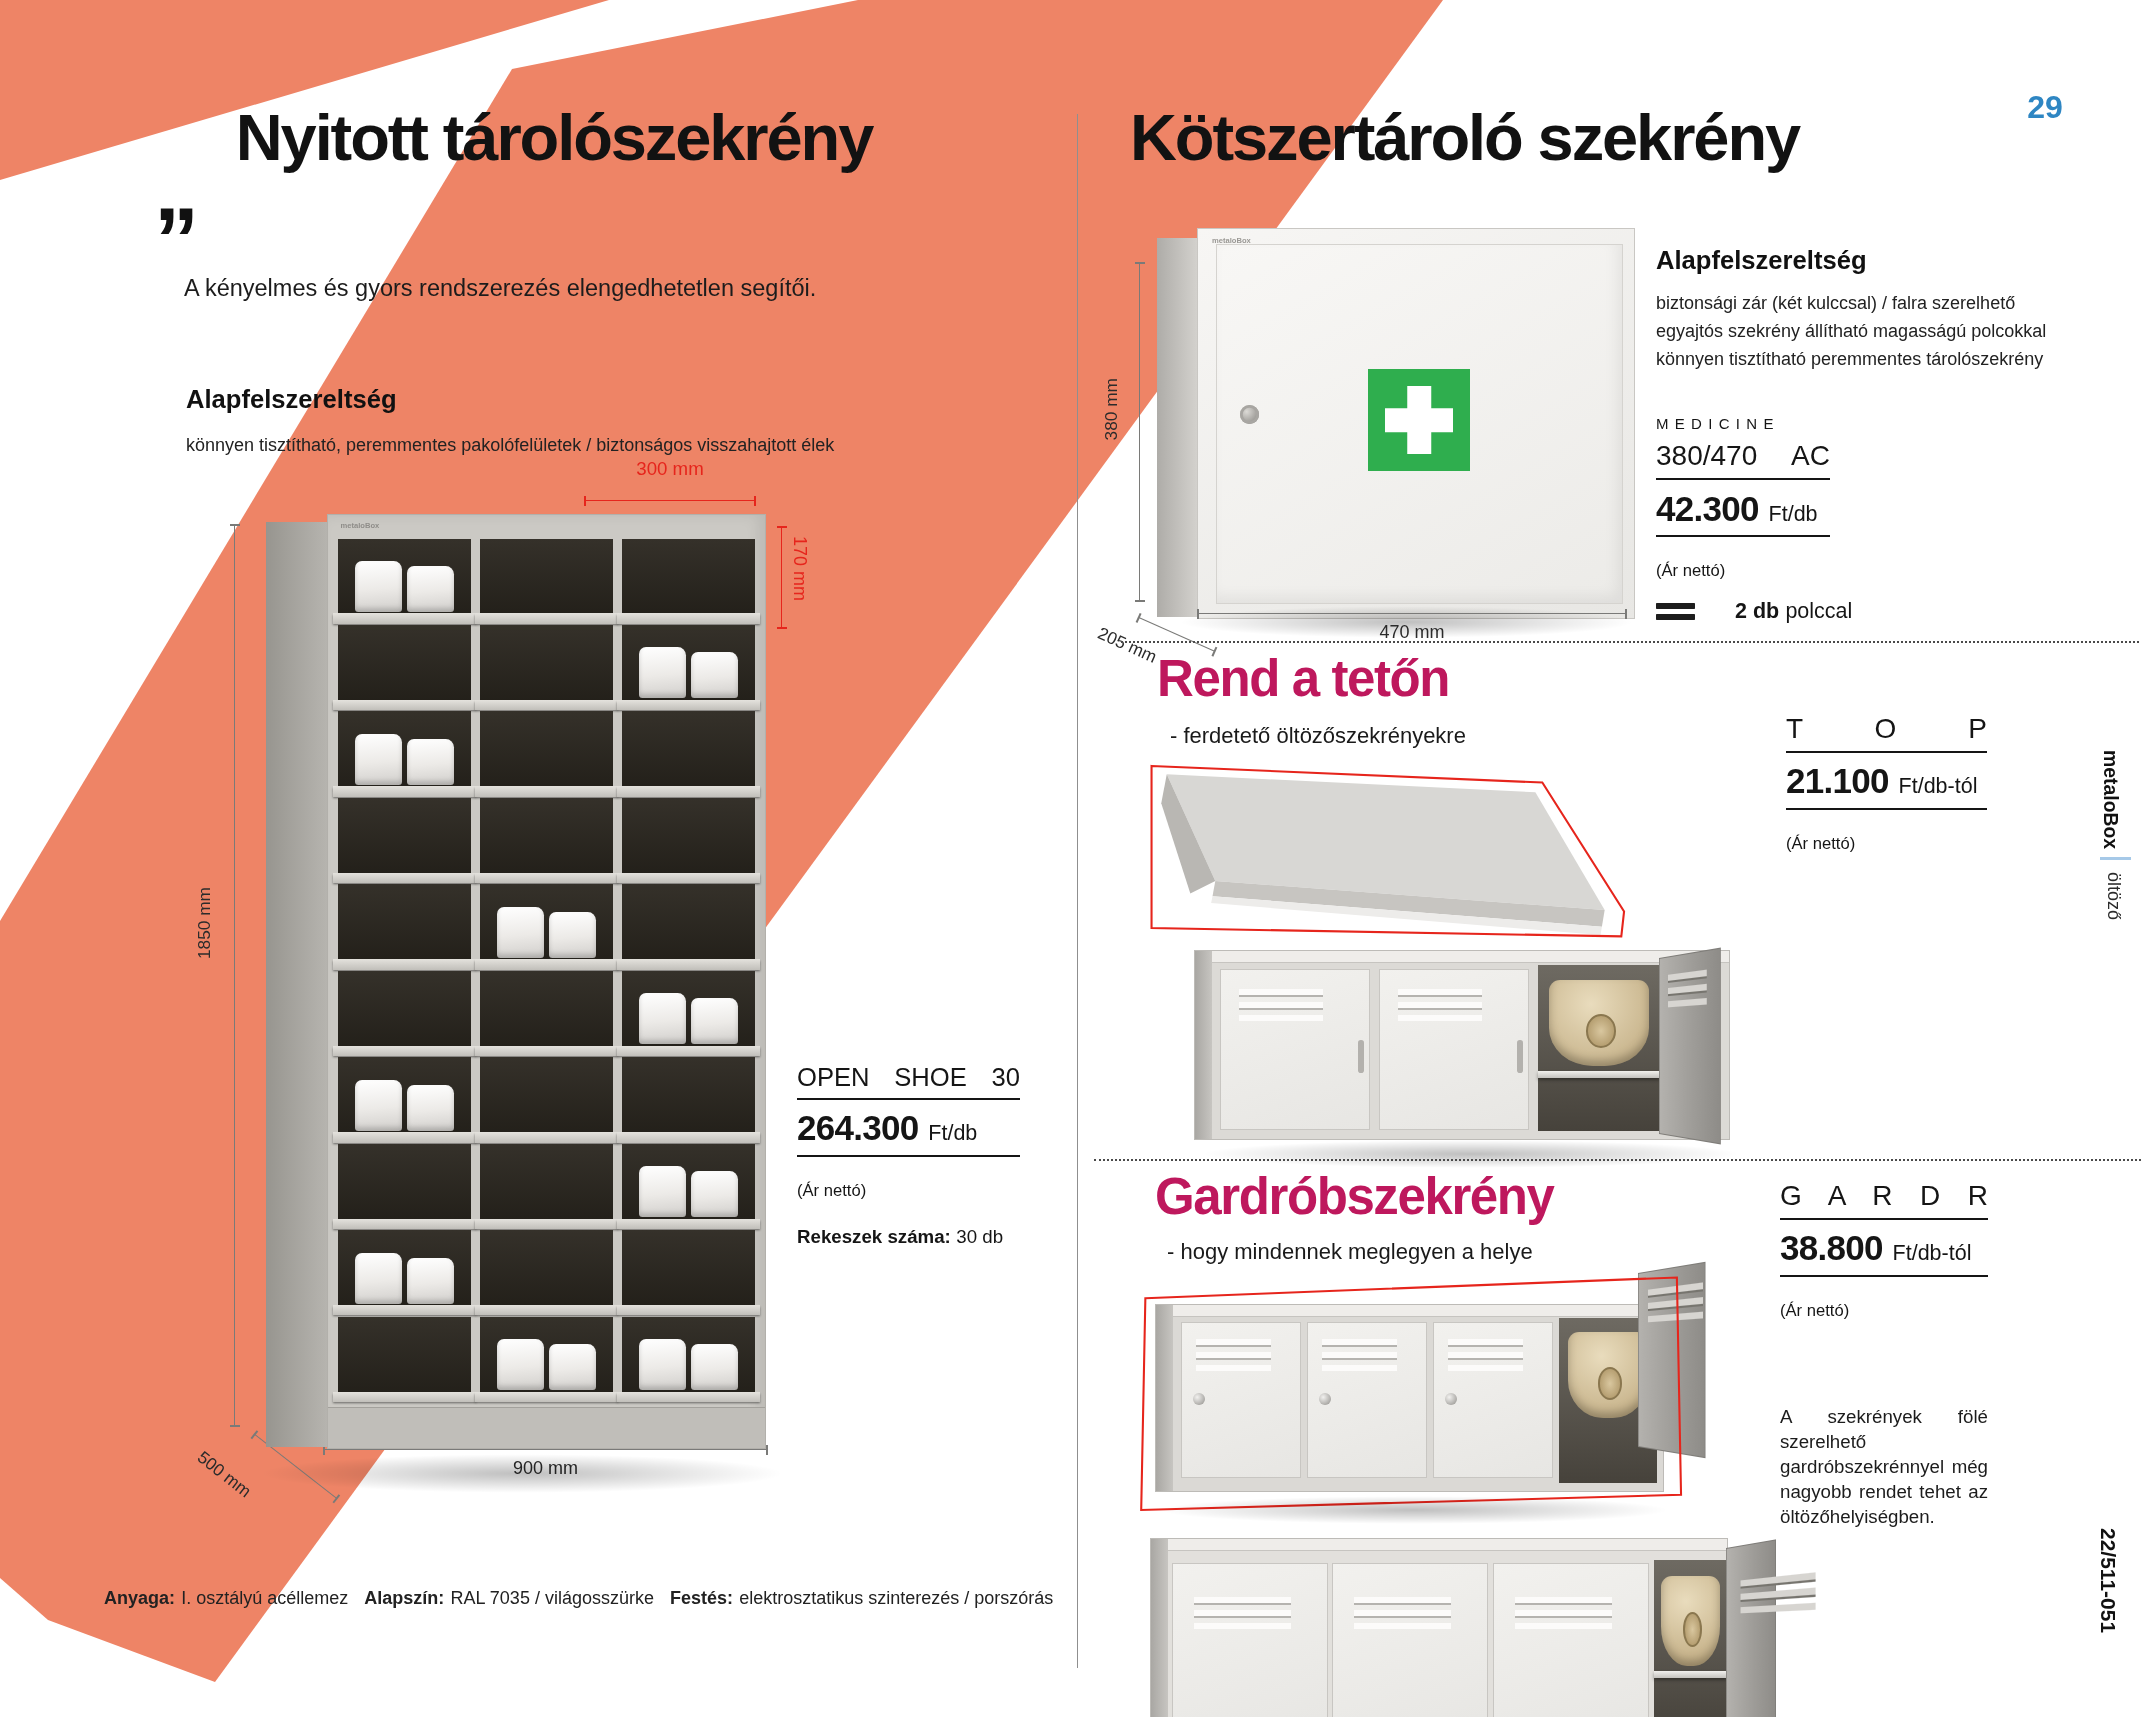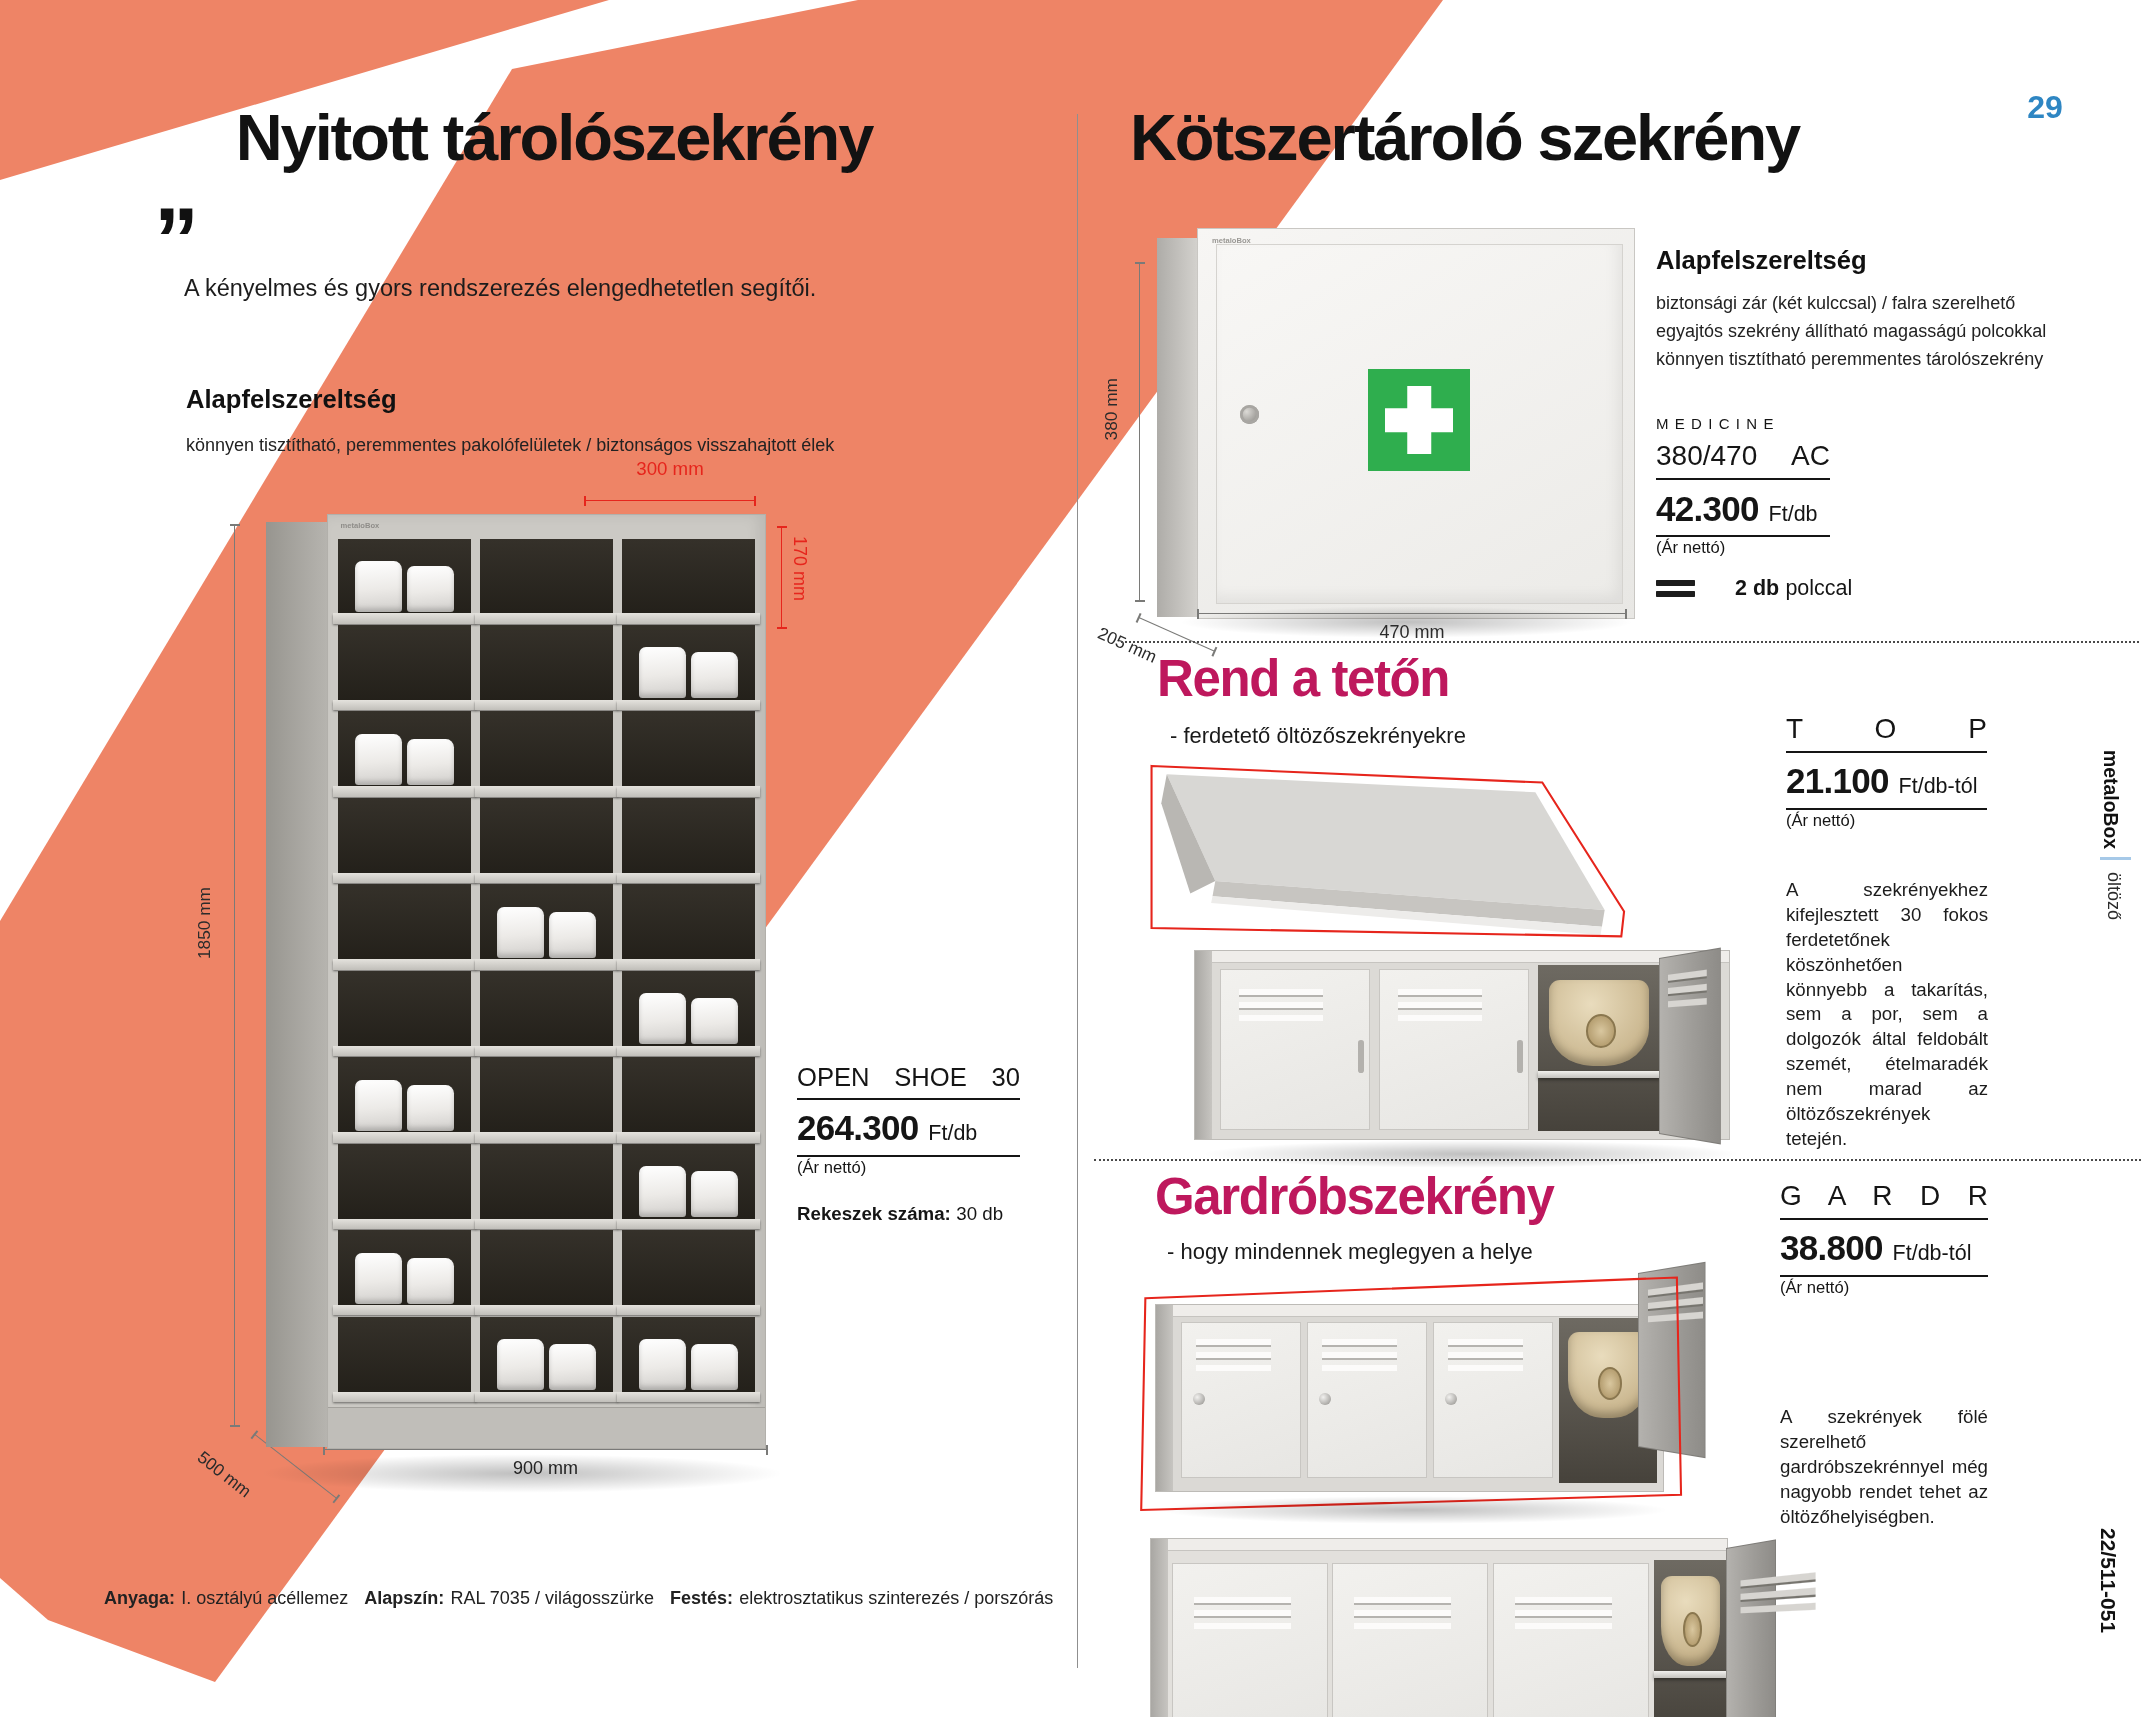--- a/index.html
+++ b/index.html
@@ -33,21 +33,21 @@
   
   .pblock{position:absolute;color:#151515;}
   .pname{font-size:25.6px;text-align:justify;text-align-last:justify;}
   .pname.spread{font-size:28px;}
   .pname.med{font-size:15px;letter-spacing:.42em;text-align:left;text-align-last:left;}
   .pmodel{font-size:28px;margin-top:8.3px;text-align:justify;text-align-last:justify;}
   .rule{border-top:2.1px solid #151515;margin-top:6.2px;}
   .prow{margin-top:8.3px;display:flex;align-items:baseline;gap:9.7px;white-space:nowrap;}
   .pprice{font-size:35px;font-weight:bold;letter-spacing:-0.7px;}
   .punit{font-size:21.5px;}
-  .pnote{font-size:16.6px;margin-top:1px;}
+  .pnote{font-size:16.6px;margin-top:24px;}
   .pspec{font-size:18.7px;margin-top:25px;}
   .pspec b{margin-right:5.5px;}
   .pdesc{position:absolute;font-size:18.7px;line-height:1.33;text-align:justify;color:#1c1c1c;}
   .shelfrow{margin-top:18px;display:flex;align-items:center;white-space:nowrap;font-size:21.5px;}
   .shelficon i{display:block;width:39px;height:6.2px;background:#1d1d1d;border-radius:0.7px;}
   .shelficon i+i{margin-top:5.5px;}
   .shelfrow b{margin-left:40px;margin-right:6.2px;}
 
   .footer{position:absolute;left:104px;top:1588px;font-size:18px;white-space:nowrap;color:#222;}
   .footer b{margin-right:6.2px;}
@@ -520,21 +520,20 @@
   <div class="pblock" style="left:1786px;top:713px;width:201px;">
     <div class="pname spread">T O P</div>
     <div class="rule"></div>
     <div class="prow">
       <span class="pprice">21.100</span>
       <span class="punit">Ft/db-tól</span>
     </div>
     <div class="rule"></div>
     <div class="pnote">(Ár nettó)</div>
   </div>
-  <div class="pdesc" style="left:1786px;top:878px;width:202px;">A szekrényekhez kifejlesztett 30 fokos ferdetetőnek köszönhetően könnyebb a takarítás, sem a por, sem a dolgozók által feldobált szemét, ételmaradék nem marad az öltözőszekrények tetején.</div>
 
   <div class="pblock" style="left:1780px;top:1180px;width:208px;">
     <div class="pname spread">G A R D R</div>
     <div class="rule"></div>
     <div class="prow">
       <span class="pprice">38.800</span>
       <span class="punit">Ft/db-tól</span>
     </div>
     <div class="rule"></div>
     <div class="pnote">(Ár nettó)</div>

